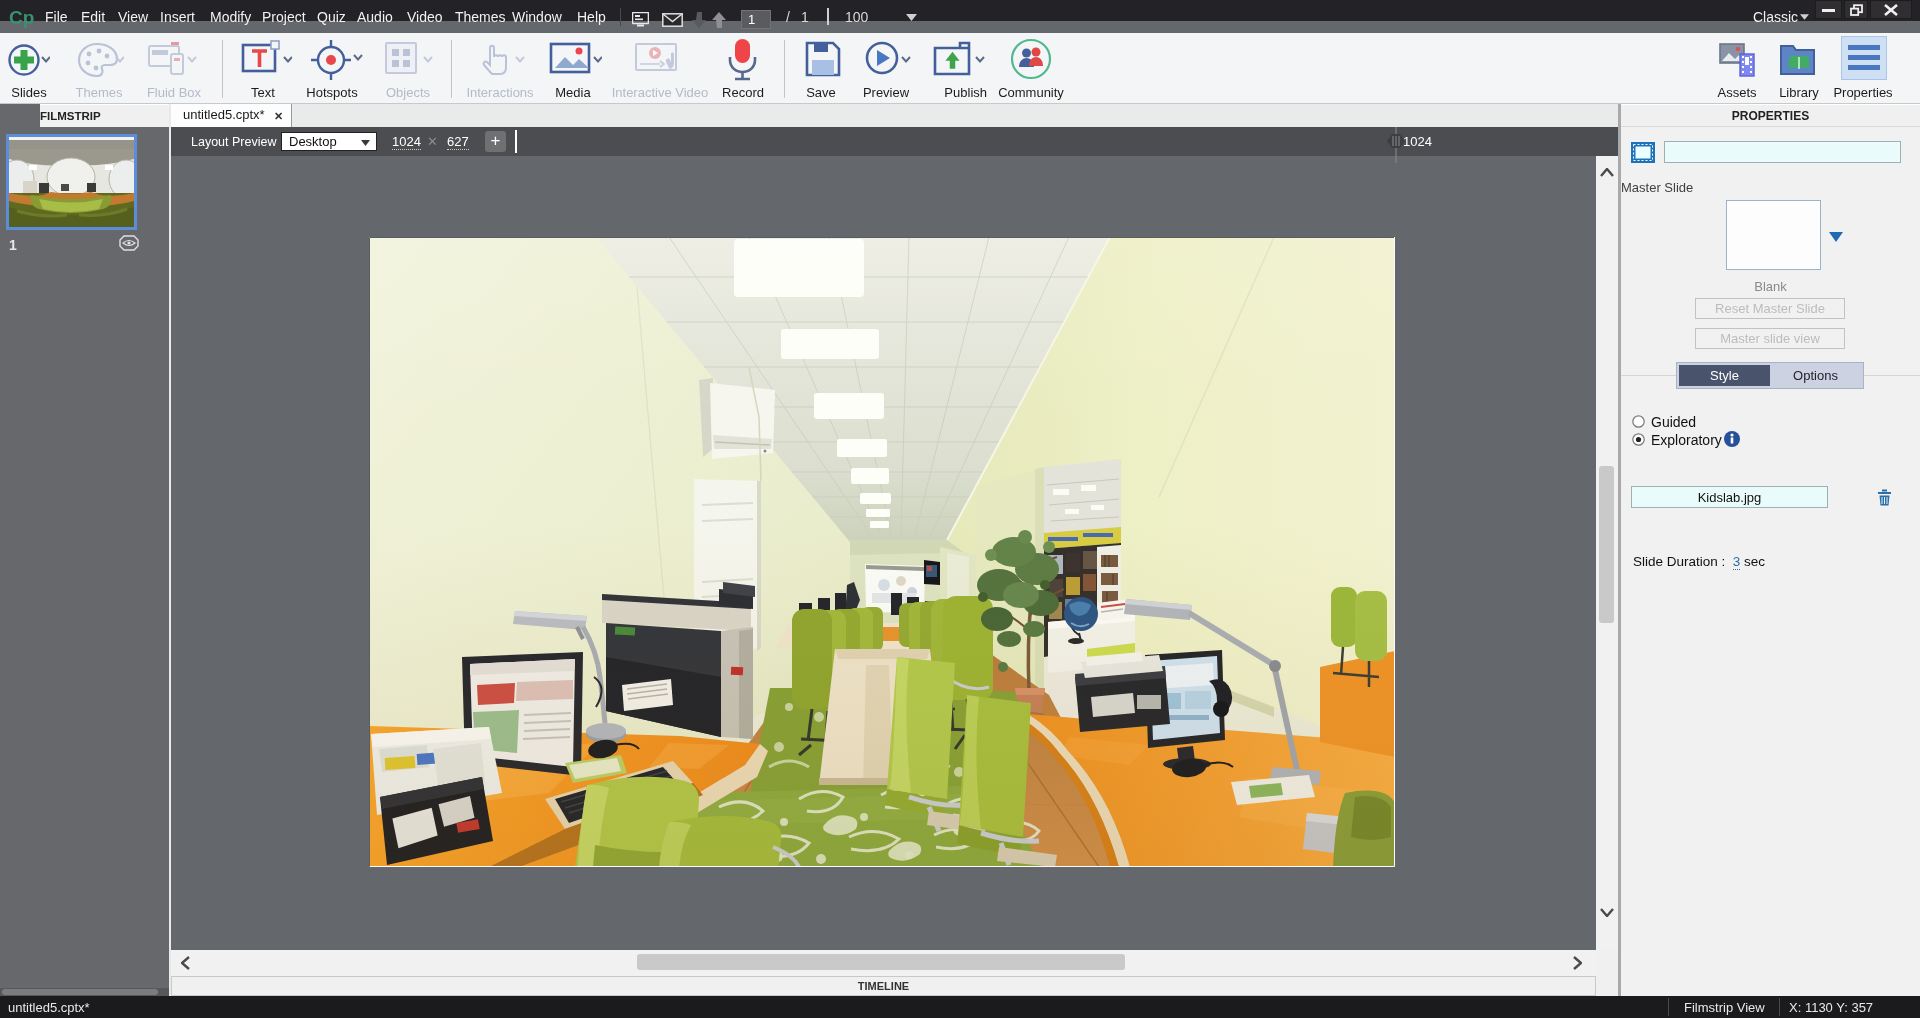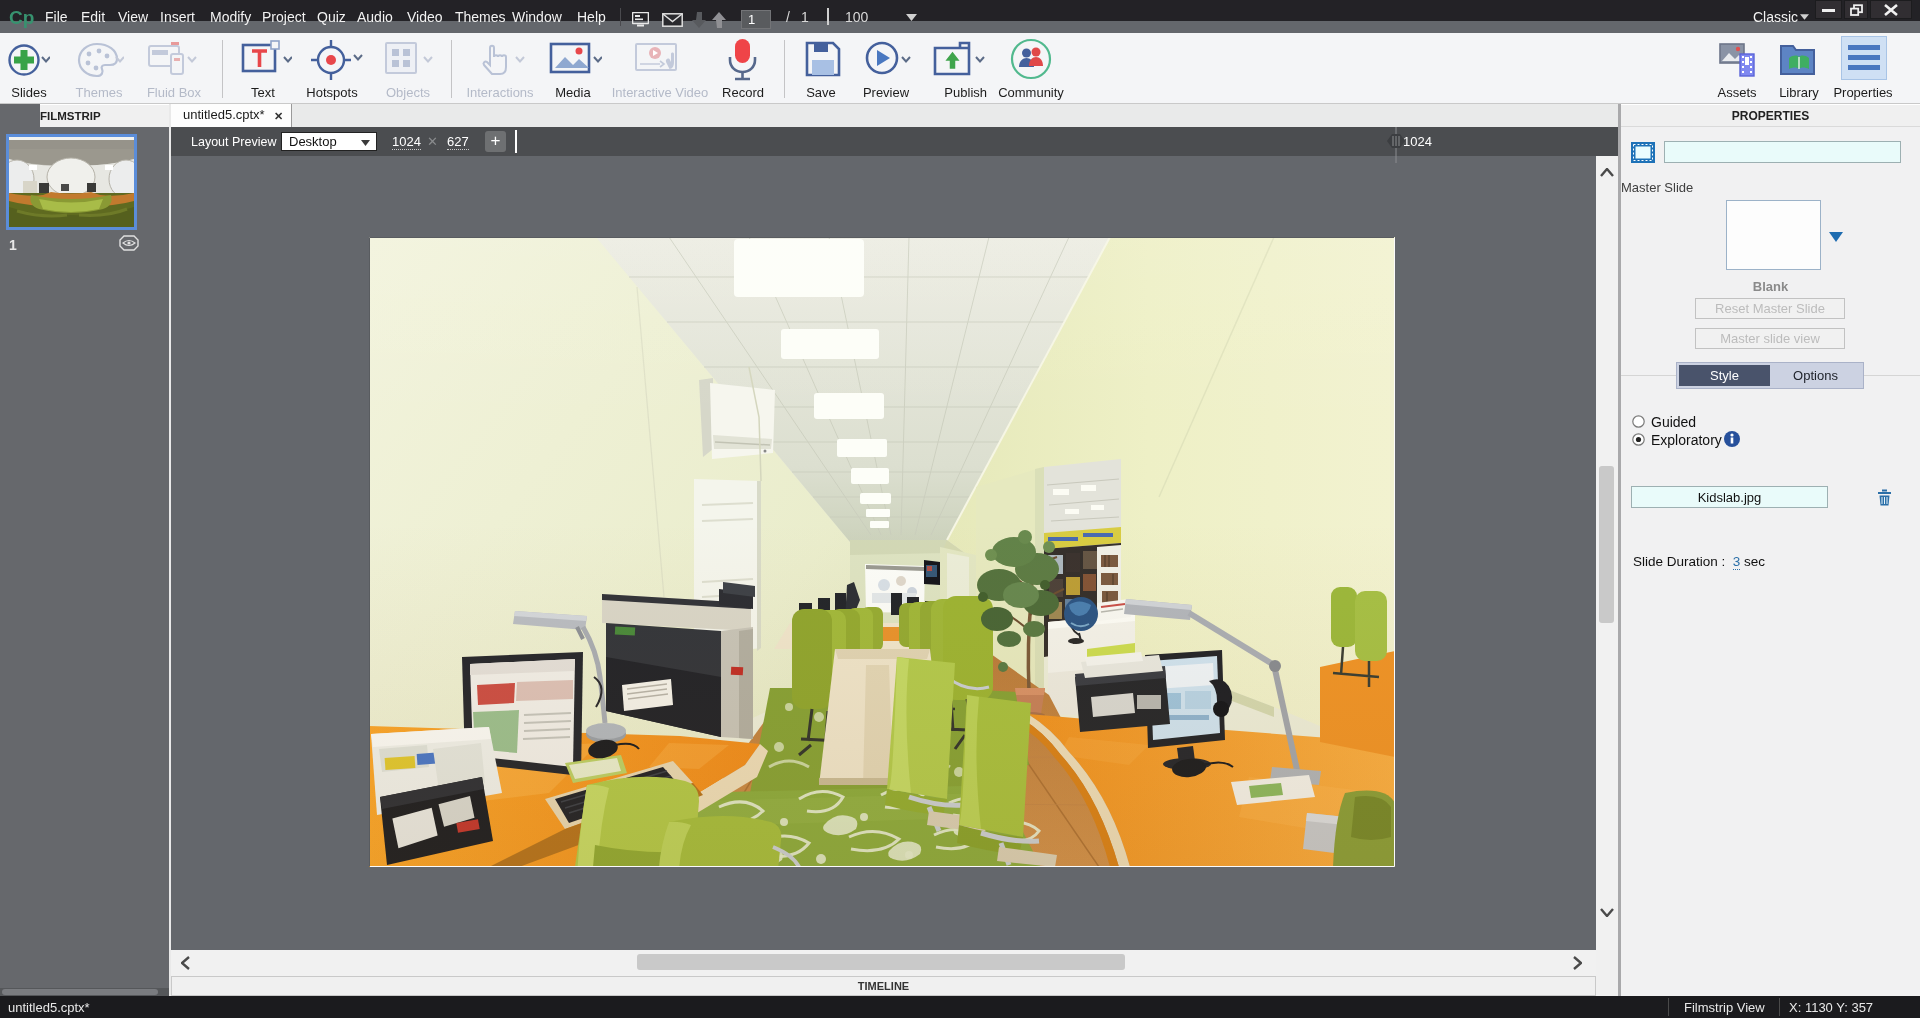--- a/index.html
+++ b/index.html
@@ -793,21 +793,21 @@
     <rect x="1" y="1" width="24" height="21" fill="#1e72b8"></rect>
     <rect x="5.5" y="5.5" width="15" height="12" fill="#eafdff"></rect>
     <rect x="3.5" y="3.5" width="19" height="16" fill="none" stroke="#fff" stroke-width="1" stroke-dasharray="2 2"></rect>
   </svg>
   <div class="cyanfield abs" style="left:43px;top:37px;width:237px;height:22px"></div>
   <div class="abs" style="left:0;top:76px;width:240px;text-align:left;font-size:13px;color:#404040">Master Slide</div>
   <div class="abs" style="left:105px;top:96px;width:95px;height:70px;background:#fdfdfd;border:1px solid #9cb2c8"></div>
   <svg class="abs" style="left:208px;top:128px" width="14" height="10" viewBox="0 0 14 10">
       <path d="M0 0 h14 l-7 10 z" fill="#1e6cb0"></path>
     </svg>
-  <div class="abs" style="left:0;top:175px;width:299px;text-align:center;font-size:13px;font-weight:bold;color:#8a8a8a">Blank</div>
+  <div class="abs" style="left:0;top:175px;width:299px;text-align:center;font-size:13px;font-weight:normal;color:#8a8a8a">Blank</div>
   <button class="dis abs" style="left:74px;top:194px;width:150px;height:21px">Reset Master Slide</button>
   <button class="dis abs" style="left:74px;top:224px;width:150px;height:21px">Master slide view</button>
 
   <div class="abs" style="left:0px;top:271px;width:299px;height:1px;background:#d5d5d5"></div>
   <div class="abs" style="left:55px;top:258px;width:188px;height:27px;background:#ccd2e2;border:1px solid #aab2c8;padding:2px">
     <div style="float:left;width:91px;height:21px;background:#49536b;color:#fff;font-size:13px;text-align:center;line-height:21px">Style</div>
     <div style="float:left;width:91px;height:21px;color:#20242c;font-size:13px;text-align:center;line-height:21px">Options</div>
   </div>
 
   <svg class="abs" style="left:11px;top:311px" width="13" height="13" viewBox="0 0 13 13">

